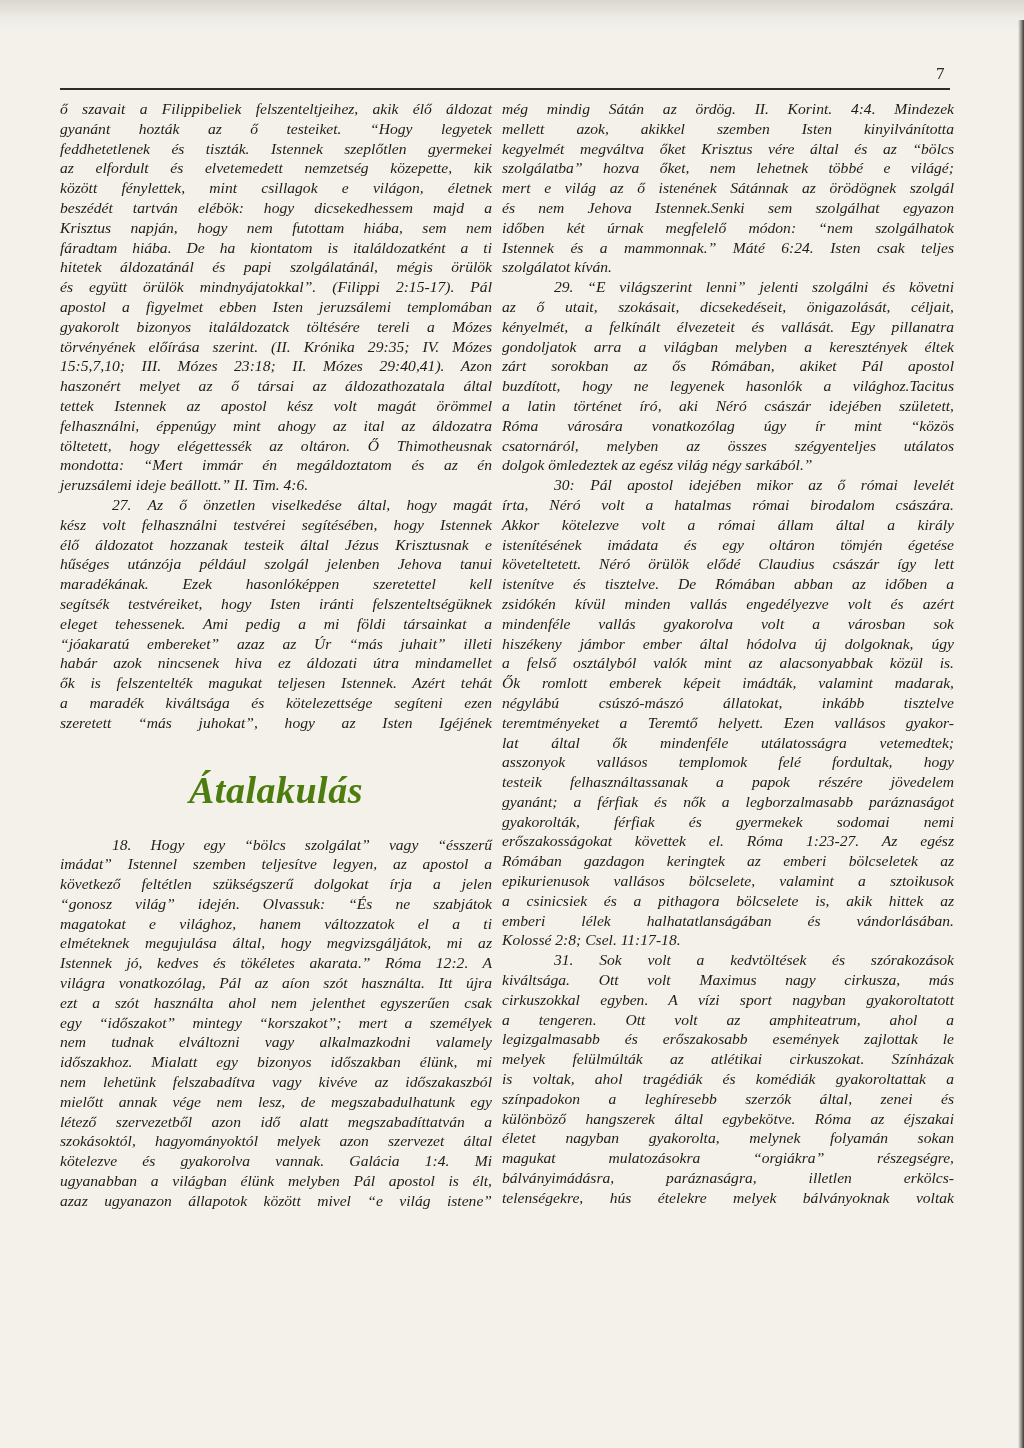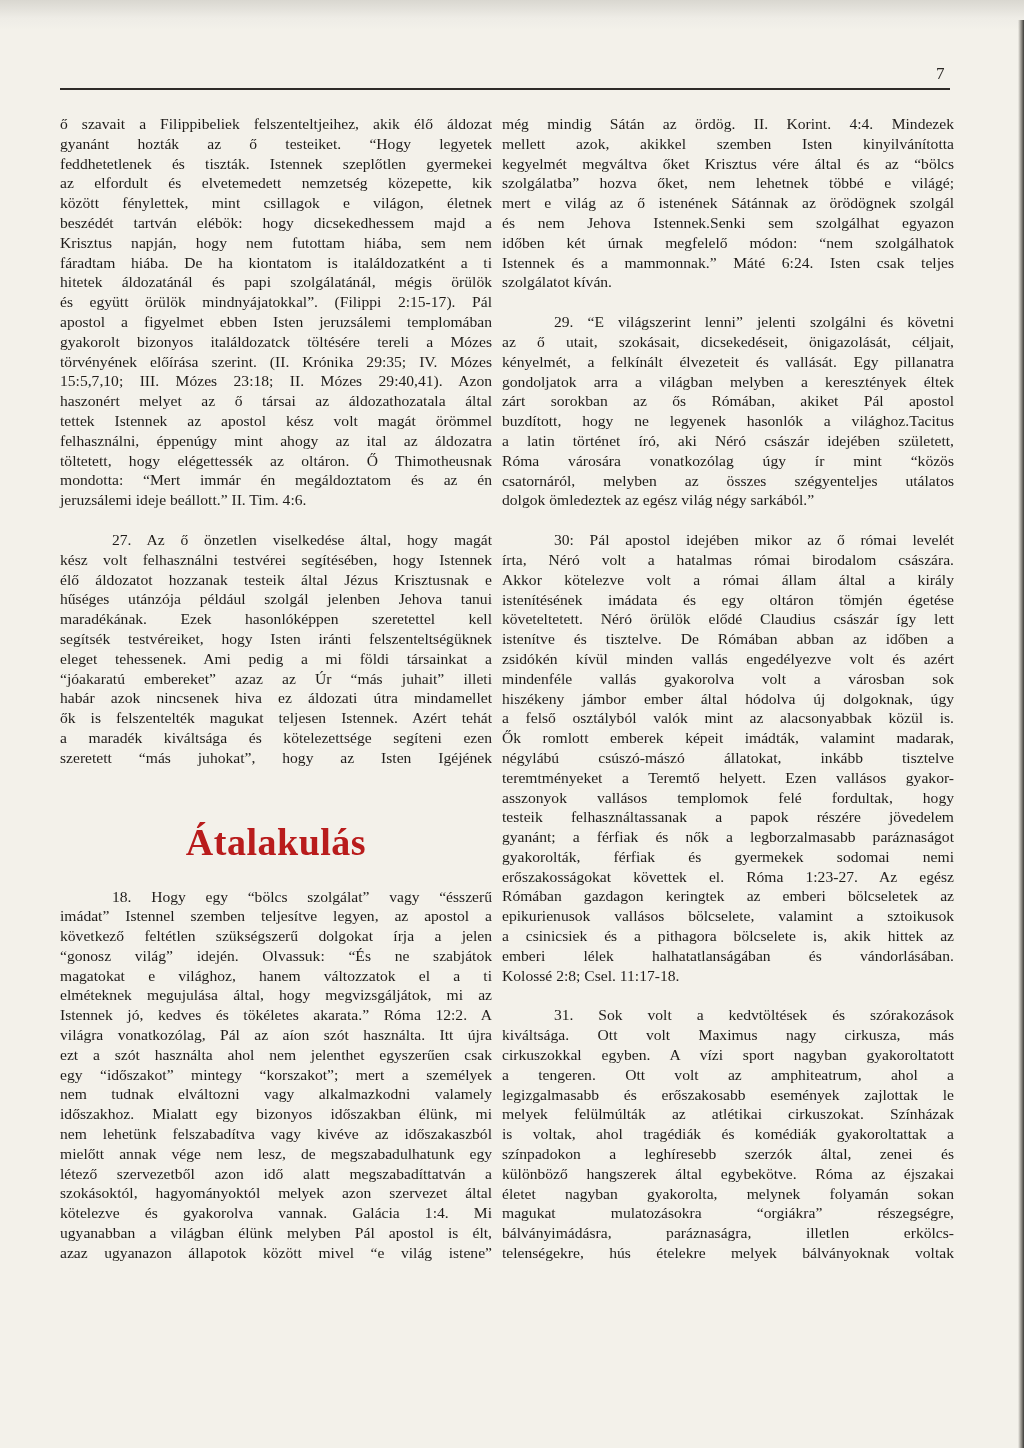--- a/index.html
+++ b/index.html
@@ -37,49 +37,49 @@
     .header-rule {
       position: absolute;
       left: 60px;
       top: 88px;
       width: 890px;
       height: 2px;
       background: #2e2b28;
     }
     .column {
       position: absolute;
-      top: 114px;
+      top: 99px;
       font-size: 15.6px;
       line-height: 19.8px;
       text-align: justify;
+      font-style: italic;
     }
     .col-left { left: 60px; width: 432px; }
     .col-right { left: 502px; width: 452px; }
     .line {
       display: block;
       white-space: nowrap;
       text-align-last: justify;
       text-align: justify;
       height: 19.8px;
     }
     .line.last {
       text-align-last: left;
     }
     .line.indent {
       padding-left: 52px;
-      margin-top: 20px;
     }
     .section-heading {
       display: block;
       text-align: center;
       font-size: 38px;
       font-weight: bold;
-      color: #b91c1c;
+      color: #4d7c0f;
       line-height: 46px;
-      margin: 51px 0 22px 0;
+      margin: 34px 0 22px 0;
       letter-spacing: 0.5px;
     }
   </style>
 </head>
 <body>
 
 <div class="scan-shadow-top"></div>
 <div class="scan-edge-right"></div>
 
 <div class="page-number">7</div>
@@ -177,20 +177,21 @@
       <span class="line">istenítésének imádata és egy oltáron tömjén égetése</span>
       <span class="line">követeltetett. Néró örülök elődé Claudius császár így lett</span>
       <span class="line">istenítve és tisztelve. De Rómában abban az időben a</span>
       <span class="line">zsidókén kívül minden vallás engedélyezve volt és azért</span>
       <span class="line">mindenféle vallás gyakorolva volt a városban sok</span>
       <span class="line">hiszékeny jámbor ember által hódolva új dolgoknak, úgy</span>
       <span class="line">a felső osztályból valók mint az alacsonyabbak közül is.</span>
       <span class="line">Ők romlott emberek képeit imádták, valamint madarak,</span>
       <span class="line">négylábú csúszó-mászó állatokat, inkább tisztelve</span>
       <span class="line">teremtményeket a Teremtő helyett. Ezen vallásos gyakor-</span>
+      <span class="line">lat által ők mindenféle utálatosságra vetemedtek;</span>
       <span class="line">asszonyok vallásos templomok felé fordultak, hogy</span>
       <span class="line">testeik felhasználtassanak a papok részére jövedelem</span>
       <span class="line">gyanánt; a férfiak és nők a legborzalmasabb paráznaságot</span>
       <span class="line">gyakorolták, férfiak és gyermekek sodomai nemi</span>
       <span class="line">erőszakosságokat követtek el. Róma 1:23-27. Az egész</span>
       <span class="line">Rómában gazdagon keringtek az emberi bölcseletek az</span>
       <span class="line">epikurienusok vallásos bölcselete, valamint a sztoikusok</span>
       <span class="line">a csinicsiek és a pithagora bölcselete is, akik hittek az</span>
       <span class="line">emberi lélek halhatatlanságában és vándorlásában.</span>
       <span class="line last">Kolossé 2:8; Csel. 11:17-18.</span>

